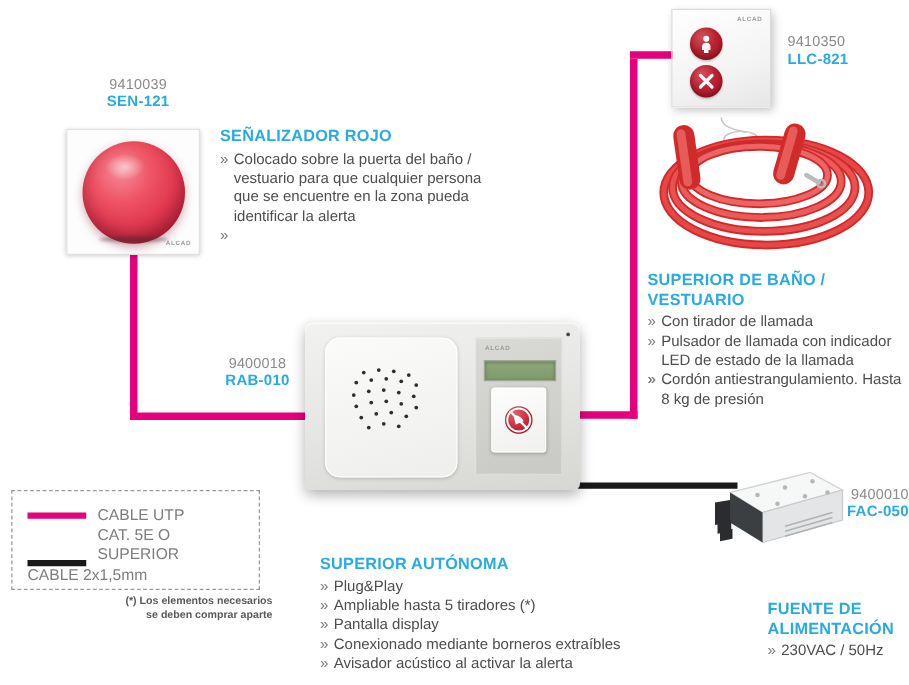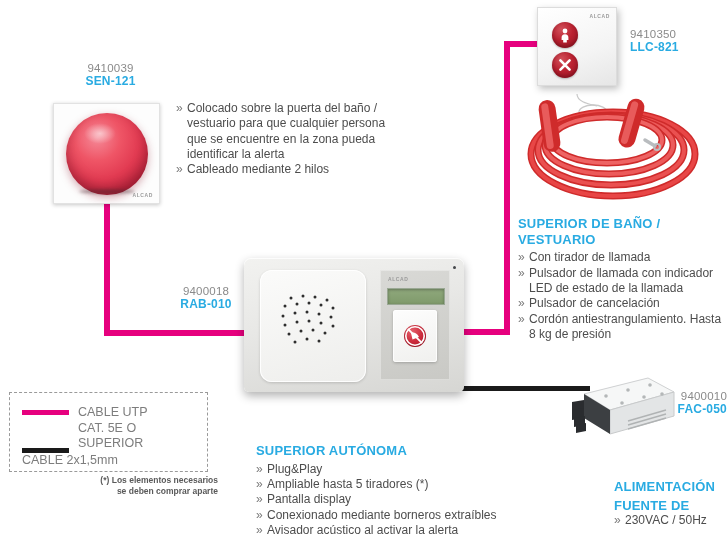--- a/index.html
+++ b/index.html
@@ -177,28 +177,28 @@
     <div class="code-model">SEN-121</div>
   </div>
 
   <div class="beacon" style="left:53px;top:103px;width:105px;height:99px;">
     <div class="beacon-dome"></div>
     <div class="beacon-base"></div>
     <div class="brand-mark" style="right:6px;bottom:5px;">ALCAD</div>
   </div>
 
   <div class="desc" style="left:176px;top:101px;width:230px;">
+    <h3>SEÑALIZADOR ROJO</h3>
     <ul>
       <li>
         <span class="guillemet">»</span>
         <span>Colocado sobre la puerta del baño / vestuario para que cualquier persona que se encuentre en la zona pueda identificar la alerta</span>
       </li>
       <li>
         <span class="guillemet">»</span>
-        <span>Cableado mediante 2 hilos</span>
       </li>
     </ul>
   </div>
 
   <div class="plate" style="left:537px;top:7px;width:78px;height:77px;">
     <div class="brand-mark" style="right:6px;top:5px;">ALCAD</div>
     <div class="btn-round" style="left:14px;top:14px;width:26px;height:26px;">
       <svg width="12" height="15" viewBox="0 0 12 15">
         <circle cx="6" cy="3" r="2.4" fill="#ffffff"></circle>
         <path d="M6 6.2 C3.6 6.2 2.6 7.6 2.6 9.4 L2.6 12 L4.2 12 L4.2 14.4 L7.8 14.4 L7.8 12 L9.4 12 L9.4 9.4 C9.4 7.6 8.4 6.2 6 6.2 Z" fill="#ffffff"></path>
@@ -253,21 +253,20 @@
       <li>
         <span class="guillemet">»</span>
         <span>Con tirador de llamada</span>
       </li>
       <li>
         <span class="guillemet">»</span>
         <span>Pulsador de llamada con indicador LED de estado de la llamada</span>
       </li>
       <li>
         <span class="guillemet">»</span>
-        <span>Pulsador de cancelación</span>
       </li>
       <li>
         <span class="guillemet">»</span>
         <span>Cordón antiestrangulamiento. Hasta 8 kg de presión</span>
       </li>
     </ul>
   </div>
 
   <div class="code-block" style="left:160px;top:285px;width:92px;">
     <div class="code-num">9400018</div>
@@ -381,22 +380,22 @@
       </g>
     </svg>
   </div>
 
   <div class="code-block" style="left:655px;top:390px;width:72px;text-align:right;">
     <div class="code-num">9400010</div>
     <div class="code-model">FAC-050</div>
   </div>
 
   <div class="desc" style="left:614px;top:479px;width:113px;">
+    <h3 style="margin:0;">FUENTE DE</h3>
     <h3>ALIMENTACIÓN</h3>
-    <h3 style="margin:0;">FUENTE DE</h3>
     <ul>
       <li>
         <span class="guillemet">»</span>
         <span>230VAC / 50Hz</span>
       </li>
     </ul>
   </div>
 
   <div class="legend" style="left:9px;top:392px;width:199px;height:80px;"></div>
 

